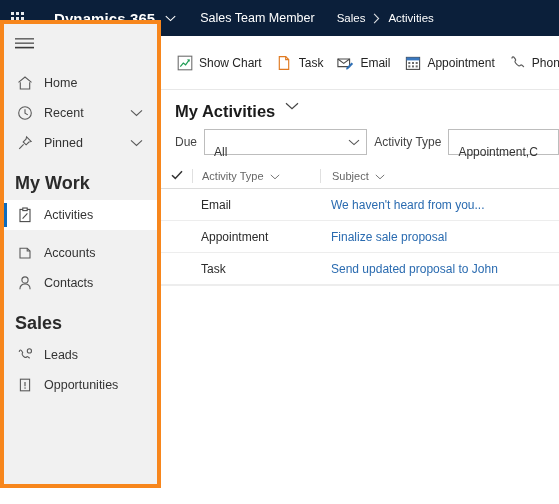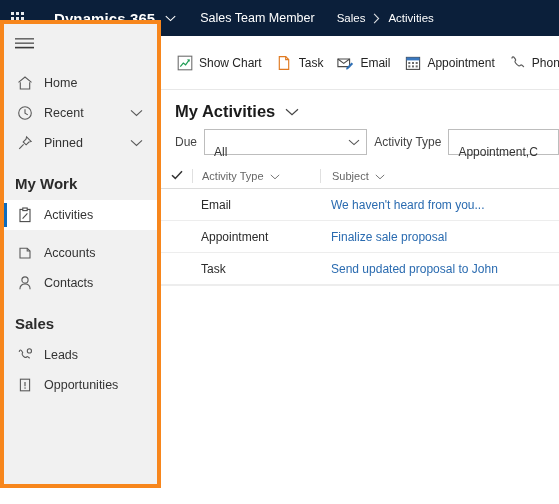--- a/index.html
+++ b/index.html
@@ -98,21 +98,21 @@
     font-weight: normal;
   }
   .nav-item.selected::before {
     content: ""; position: absolute; left: 0; top: 3px;
     width: 3px; height: 24px; background: #0f6cbd;
   }
 
   .group-head {
     height: 34px; width: 153px;
     display: flex; align-items: center; padding-left: 11px;
-    font-size: 15px; font-weight: bold; color: #2b2b2b;
+    font-size: 18px; font-weight: bold; color: #2b2b2b;
     white-space: nowrap;
   }
   .spacer-8 { height: 8px; }
   .spacer-6 { height: 6px; }
 
   
   .main {
     position: absolute; left: 161px; top: 36px;
     width: 398px; height: 468px;
     background: #ffffff;
@@ -128,21 +128,21 @@
   }
   .cmd {
     display: flex; align-items: center; height: 38px;
     padding: 0 7px; cursor: pointer; white-space: nowrap;
     font-size: 12px; color: #242424;
   }
   .cmd .ico { width: 17px; height: 17px; margin-right: 6px; display: flex; align-items: center; justify-content: center; }
 
   
   .viewhead {
-    display: flex; align-items: center;
+    display: flex; align-items: flex-start;
     padding: 12px 0 6px 14px;
   }
   .viewtitle {
     font-size: 16.5px; font-weight: bold; color: #1b1b1b;
     white-space: nowrap;
   }
   .viewcaret { margin-left: 10px; display: flex; align-items: center; cursor: pointer; }
 
   
   .filterrow {

